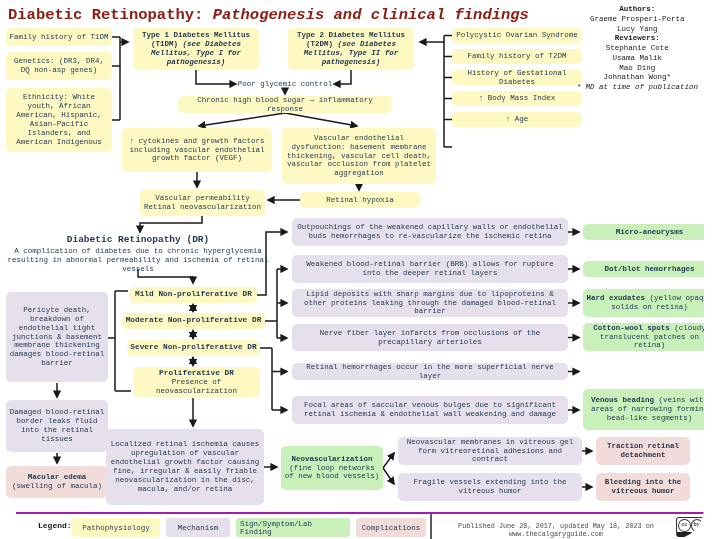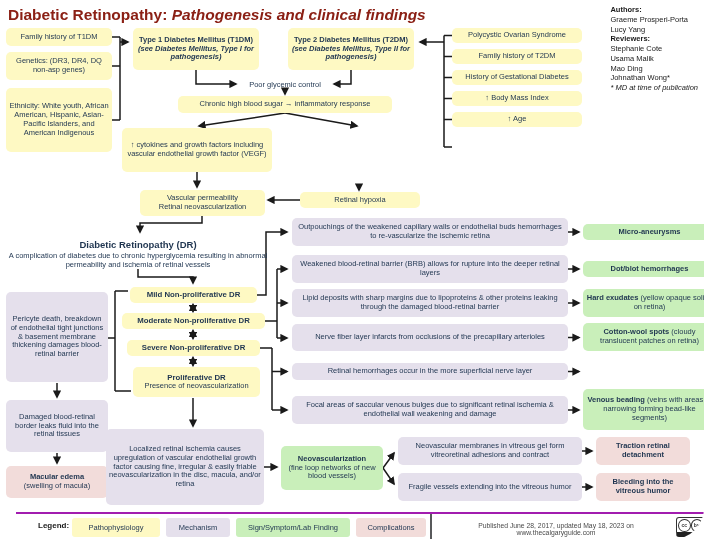--- a/index.html
+++ b/index.html
@@ -1,29 +1,29 @@
 <!DOCTYPE html>
 <html><head>
 <meta charset="utf-8">
 <style>
   html,body{margin:0;padding:0;background:#fff;}
   .stage{position:relative;width:704px;height:539px;background:#fff;
-         font-family:Liberation Sans, sans-serif;color:#1f3550;overflow:hidden;border-radius:31px;}
+         font-family:Liberation Mono, monospace;color:#1f3550;overflow:hidden;border-radius:31px;}
   svg.wires{position:absolute;left:0;top:0;width:720px;height:539px;pointer-events:none;}
   .bx{position:absolute;box-sizing:border-box;border-radius:5px;display:flex;flex-direction:column;
       justify-content:center;align-items:center;text-align:center;font-size:7.5px;line-height:1.18;
       padding:1px 3px;color:#1f3550;}
   .blue{background:#fef9c3;}
   .lav{background:#e5e0ec;}
   .green{background:#c9efba;}
   .pink{background:#f2dcda;justify-content:center;}
   .b{font-weight:bold;}
   .i{font-style:italic;}
   .title{position:absolute;left:8px;top:6px;font-size:15.5px;font-weight:bold;color:#8b2015;white-space:nowrap;}
-  .credits{position:absolute;right:6px;top:5px;text-align:left;font-size:7.5px;line-height:1.3;color:#1a1a1a;}
+  .credits{position:absolute;right:6px;top:5px;text-align:center;font-size:7.5px;line-height:1.3;color:#1a1a1a;}
   .plain{position:absolute;display:flex;align-items:center;justify-content:center;text-align:center;
          font-size:7.5px;line-height:1.2;color:#1f3550;}
   .drhead{font-size:9.5px;font-weight:bold;display:block;margin-bottom:1px;}
   .stagebx{font-weight:bold;font-size:7.8px;}
   .legendbar{position:absolute;left:16px;top:512px;width:720px;height:27px;background:#fff;
              border-top:2px solid #a21caf;box-sizing:border-box;}
   .legendbar .lbl{position:absolute;left:22px;top:7px;font-weight:bold;font-size:8px;color:#1a1a1a;}
   .lgbx{position:absolute;top:4px;height:19px;border-radius:3px;display:flex;align-items:center;
         justify-content:center;font-size:7.5px;color:#1f3550;box-sizing:border-box;padding:0 4px;}
   .lgdiv{position:absolute;left:414px;top:0;width:2px;height:25px;background:#58595b;}
@@ -138,20 +138,23 @@
 
   <div class="plain" style="left:234px;top:78px;width:102px;height:12px">
       <span>Poor glycemic control</span>
     </div>
   <div class="bx blue" style="left:178px;top:96px;width:214px;height:17px">
       <span>Chronic high blood sugar → inflammatory response</span>
     </div>
   <div class="bx blue" style="left:122px;top:128px;width:150px;height:44px">
       <span>↑ cytokines and growth factors including vascular endothelial growth factor (VEGF)</span>
     </div>
+  <div class="bx blue" style="left:282px;top:128px;width:154px;height:56px">
+      <span>Vascular endothelial dysfunction: basement membrane thickening, vascular cell death, vascular occlusion from platelet aggregation</span>
+    </div>
   <div class="bx blue" style="left:140px;top:190px;width:125px;height:26px">
       <span style="display:block">Vascular permeability</span>
       <span style="display:block">Retinal neovascularization</span>
     </div>
   <div class="bx blue" style="left:300px;top:192px;width:120px;height:16px">
       <span>Retinal hypoxia</span>
     </div>
 
   <div class="plain" style="left:5px;top:236px;width:266px;height:36px;flex-direction:column">
     <span class="drhead">Diabetic Retinopathy (DR)</span>

